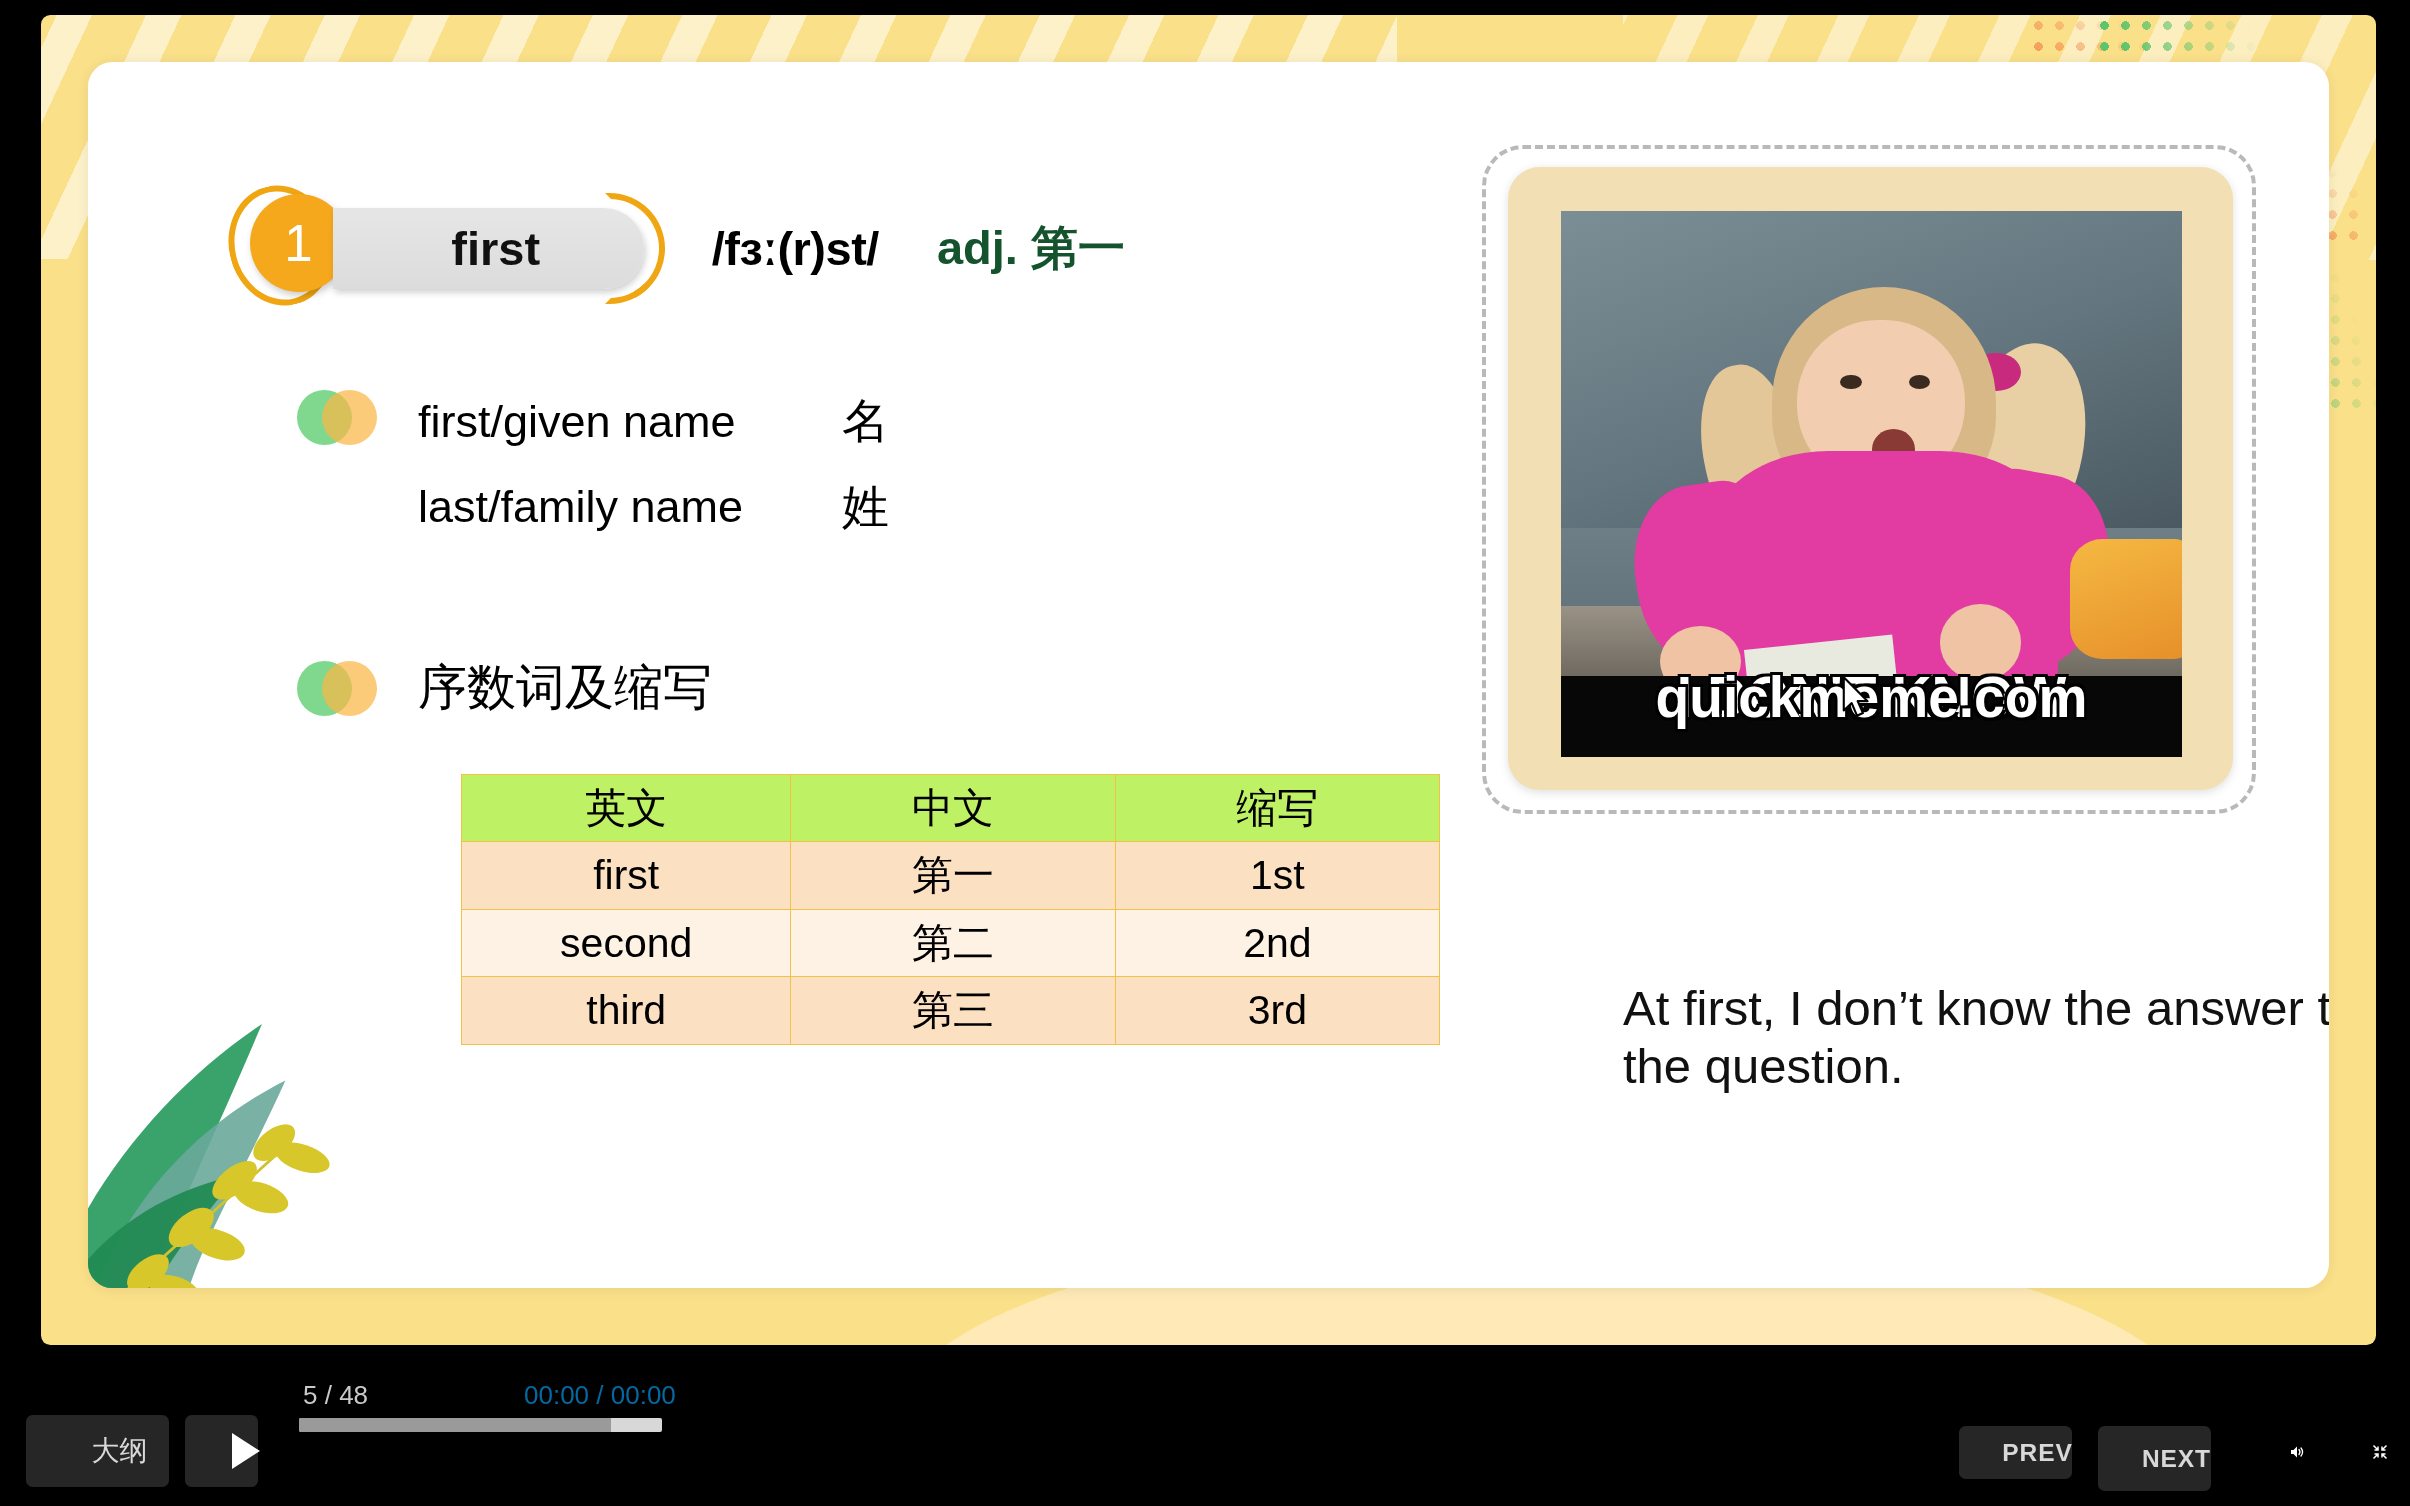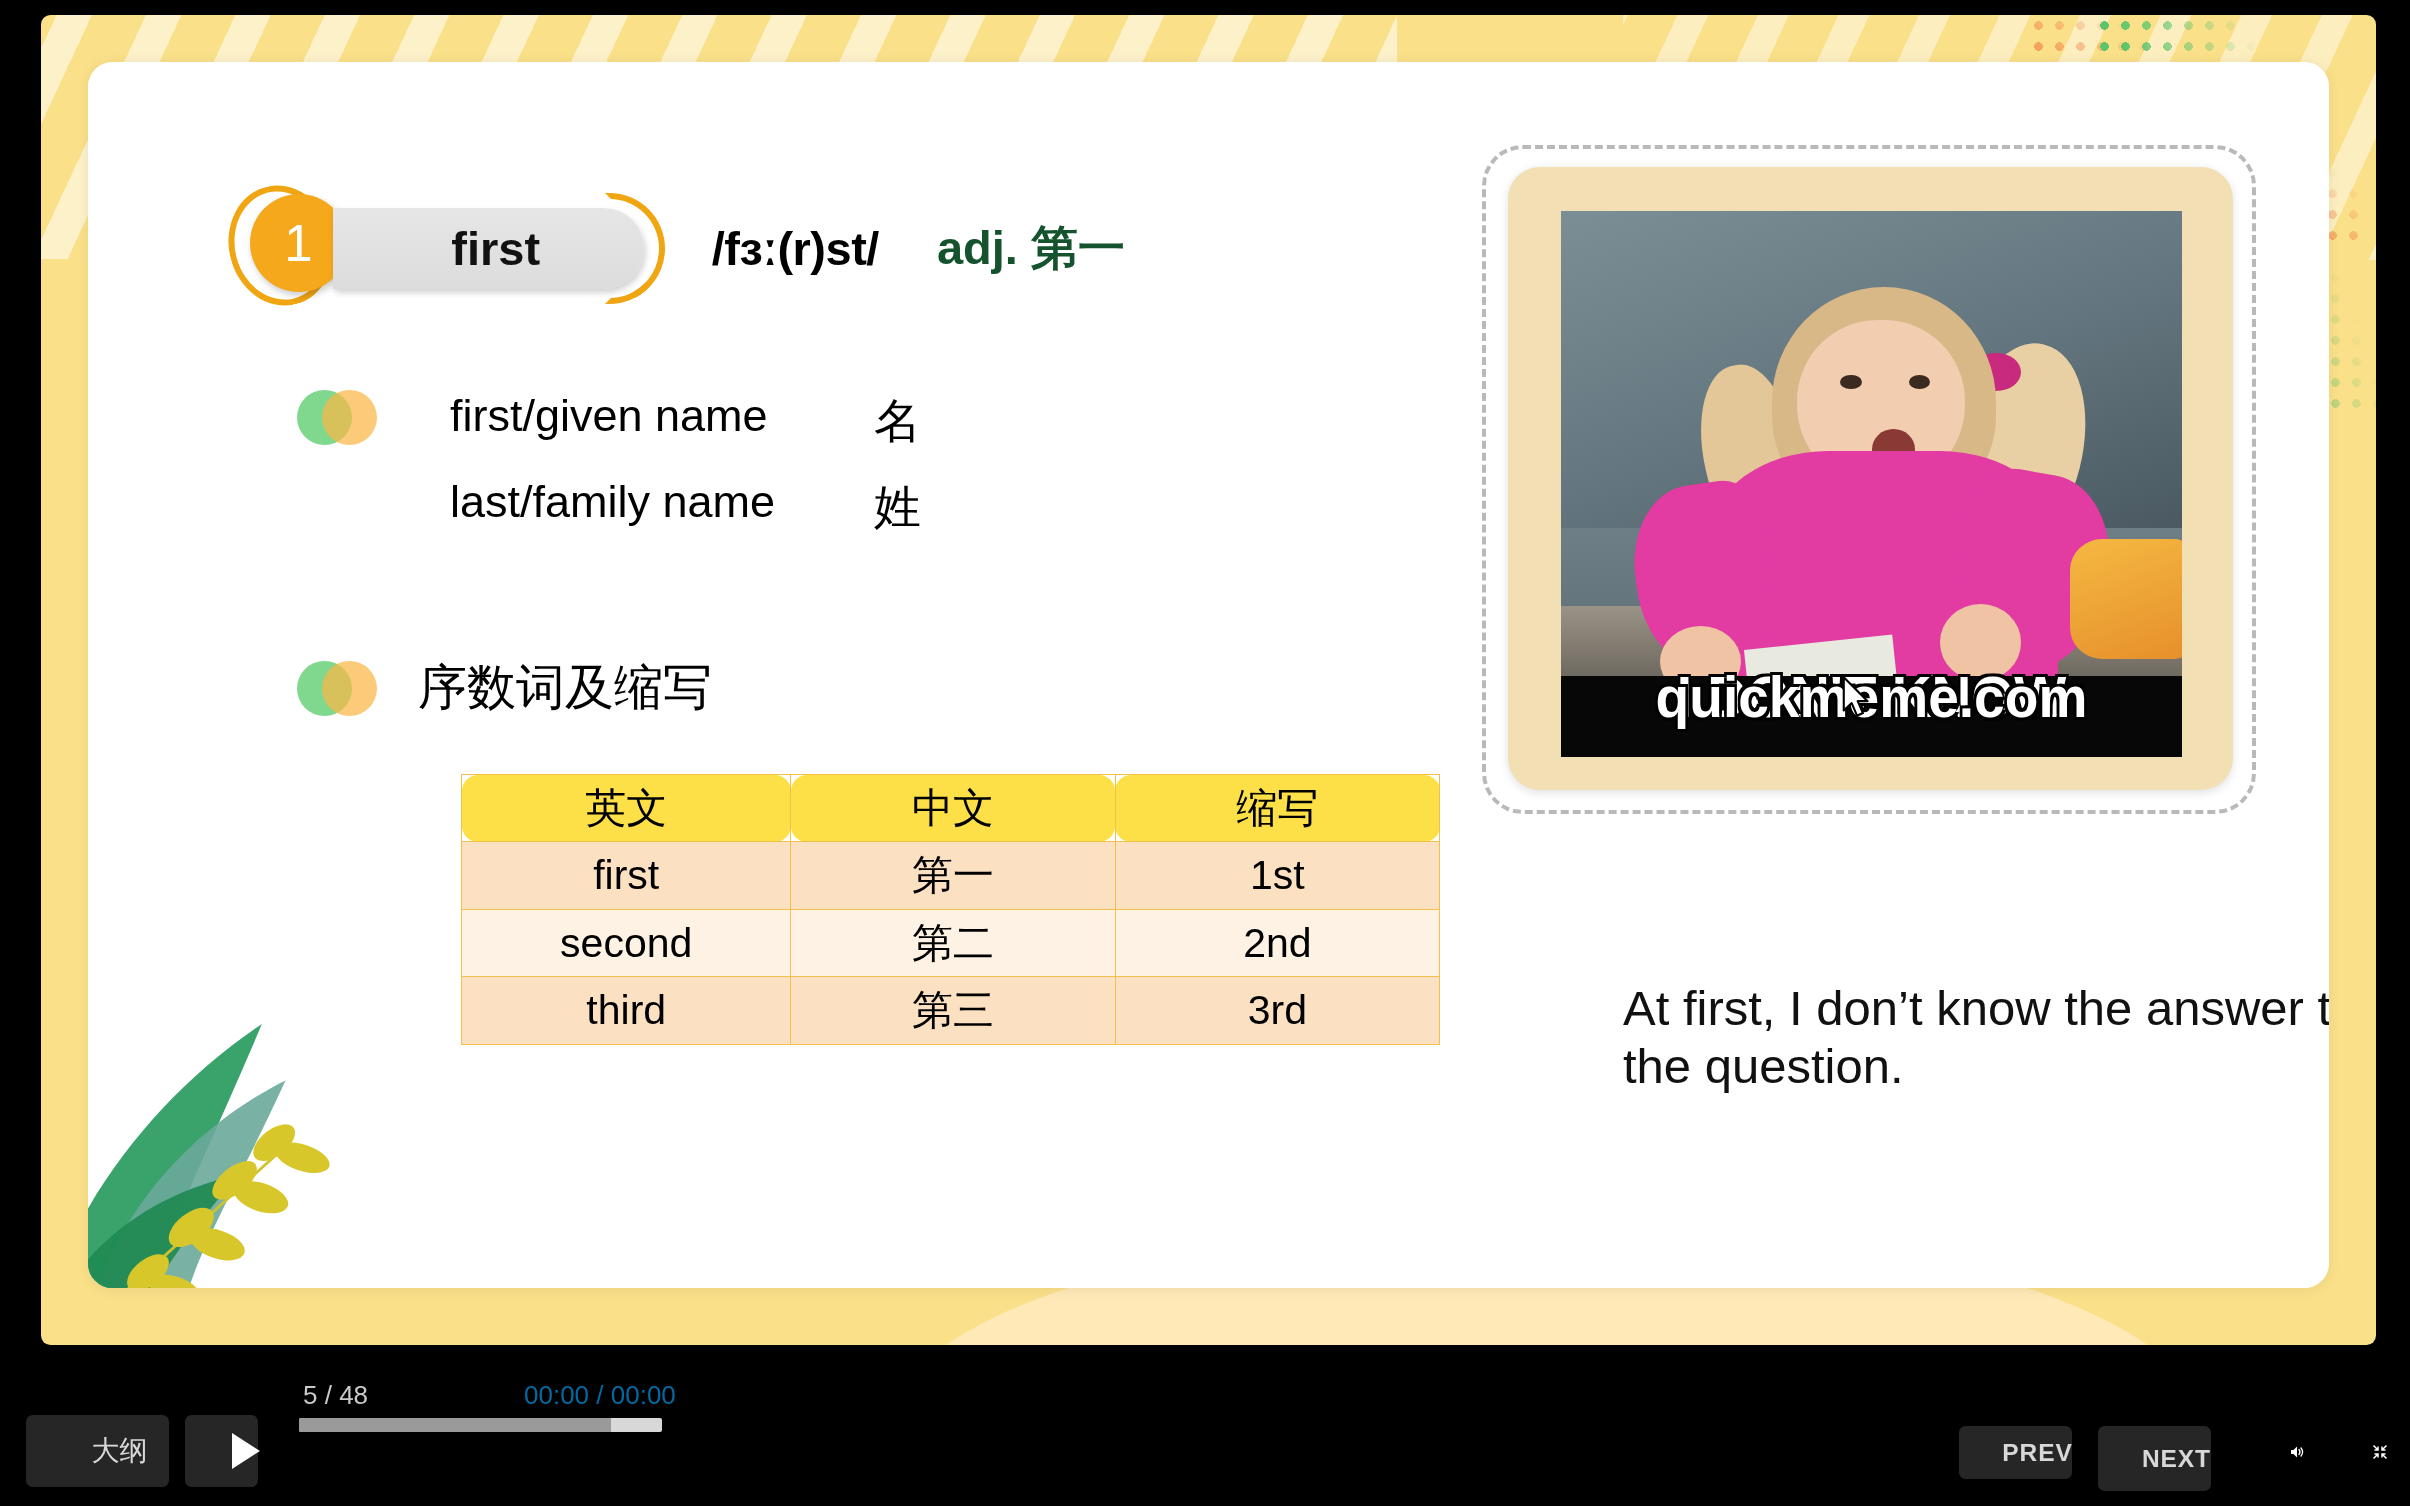--- a/index.html
+++ b/index.html
@@ -102,37 +102,37 @@
   
   .bullet-icon { position:relative; width:72px; height:55px; flex:0 0 auto; }
   .bullet-icon i {
     position:absolute; top:0; width:55px; height:55px; border-radius:50%; display:block;
   }
   .bullet-icon i.g { left:0; background:rgba(92,205,112,.78); }
   .bullet-icon i.o { left:24.5px; background:rgba(250,183,70,.72); }
 
   .blk1 { position:absolute; left:209px; top:328px; display:flex; align-items:flex-start; }
   .blk1 .lines { margin-left:49px; }
-  .txt-row { display:flex; align-items:flex-start; margin-bottom:22.6px; font-size:45px; color:#000;margin-left:32px; }
+  .txt-row { display:flex; align-items:center; margin-bottom:22.6px; font-size:45px; color:#000; }
   .txt-row .en { width:424px; }
   .txt-row .cn { font-size:47px; }
 
   .blk2 { position:absolute; left:209px; top:593px; display:flex; align-items:center; }
   .blk2 .h { margin-left:49px; font-size:49px; color:#000; }
 
   
   table.ord {
     position:absolute; left:373px; top:712px;
     border-collapse:collapse; width:979px;
     font-size:41px; color:#000; text-align:center;
   }
   table.ord td, table.ord th {
     border:1.9px solid #f2c14a; font-weight:normal; padding:5.6px 0;
   }
-  table.ord tr.head td { background:#fde047; height:60px;border-radius:16px; }
+  table.ord tr.head td { background:#bef264; height:60px; }
   table.ord tr.odd  td { background:#fbe0c2; height:68px; }
   table.ord tr.even td { background:#fdf2e3; height:52px; }
   table.ord td:nth-child(1){ width:330px; }
   table.ord td:nth-child(2){ width:325px; }
   table.ord td:nth-child(3){ width:325px; }
 
   
   #meme-dash {
     position:absolute; left:1394px; top:83px; width:774px; height:669px;
     border:4.7px dashed #b9b9b9; border-radius:41px;

